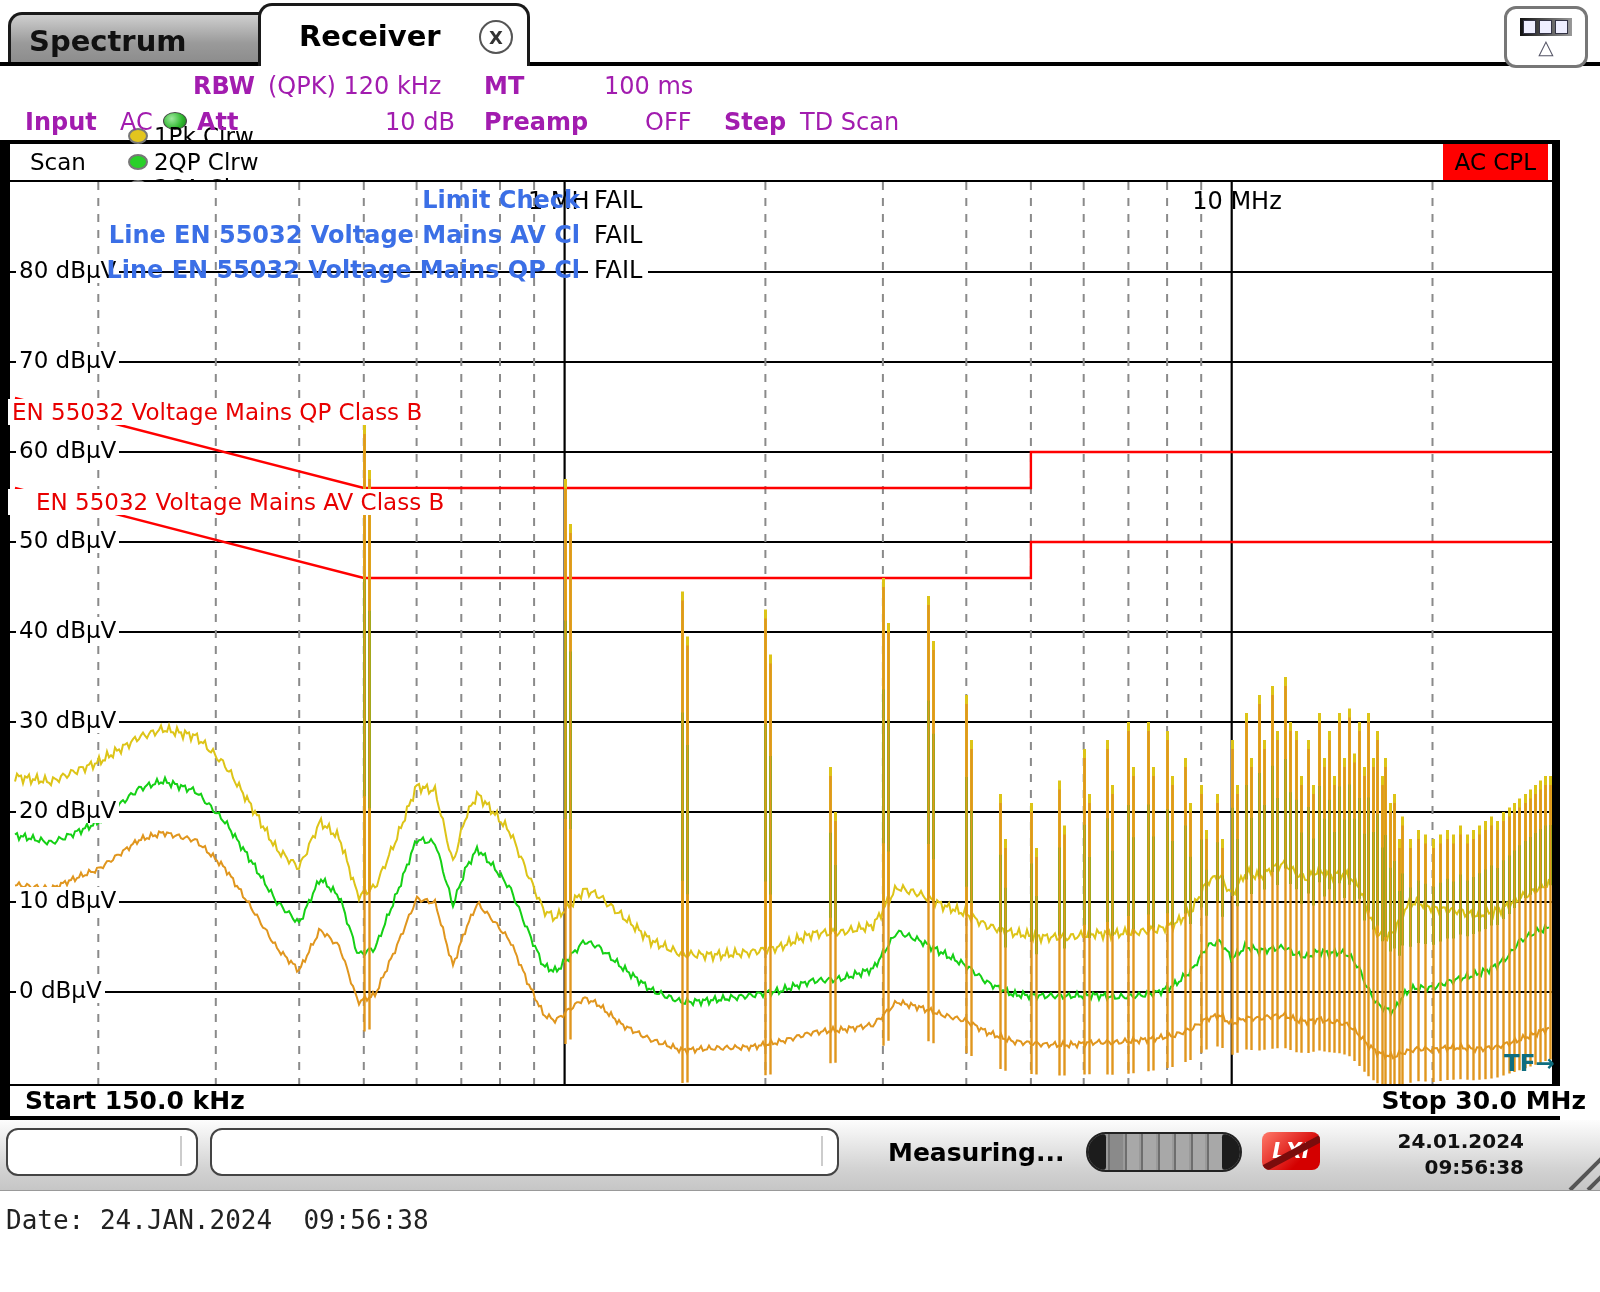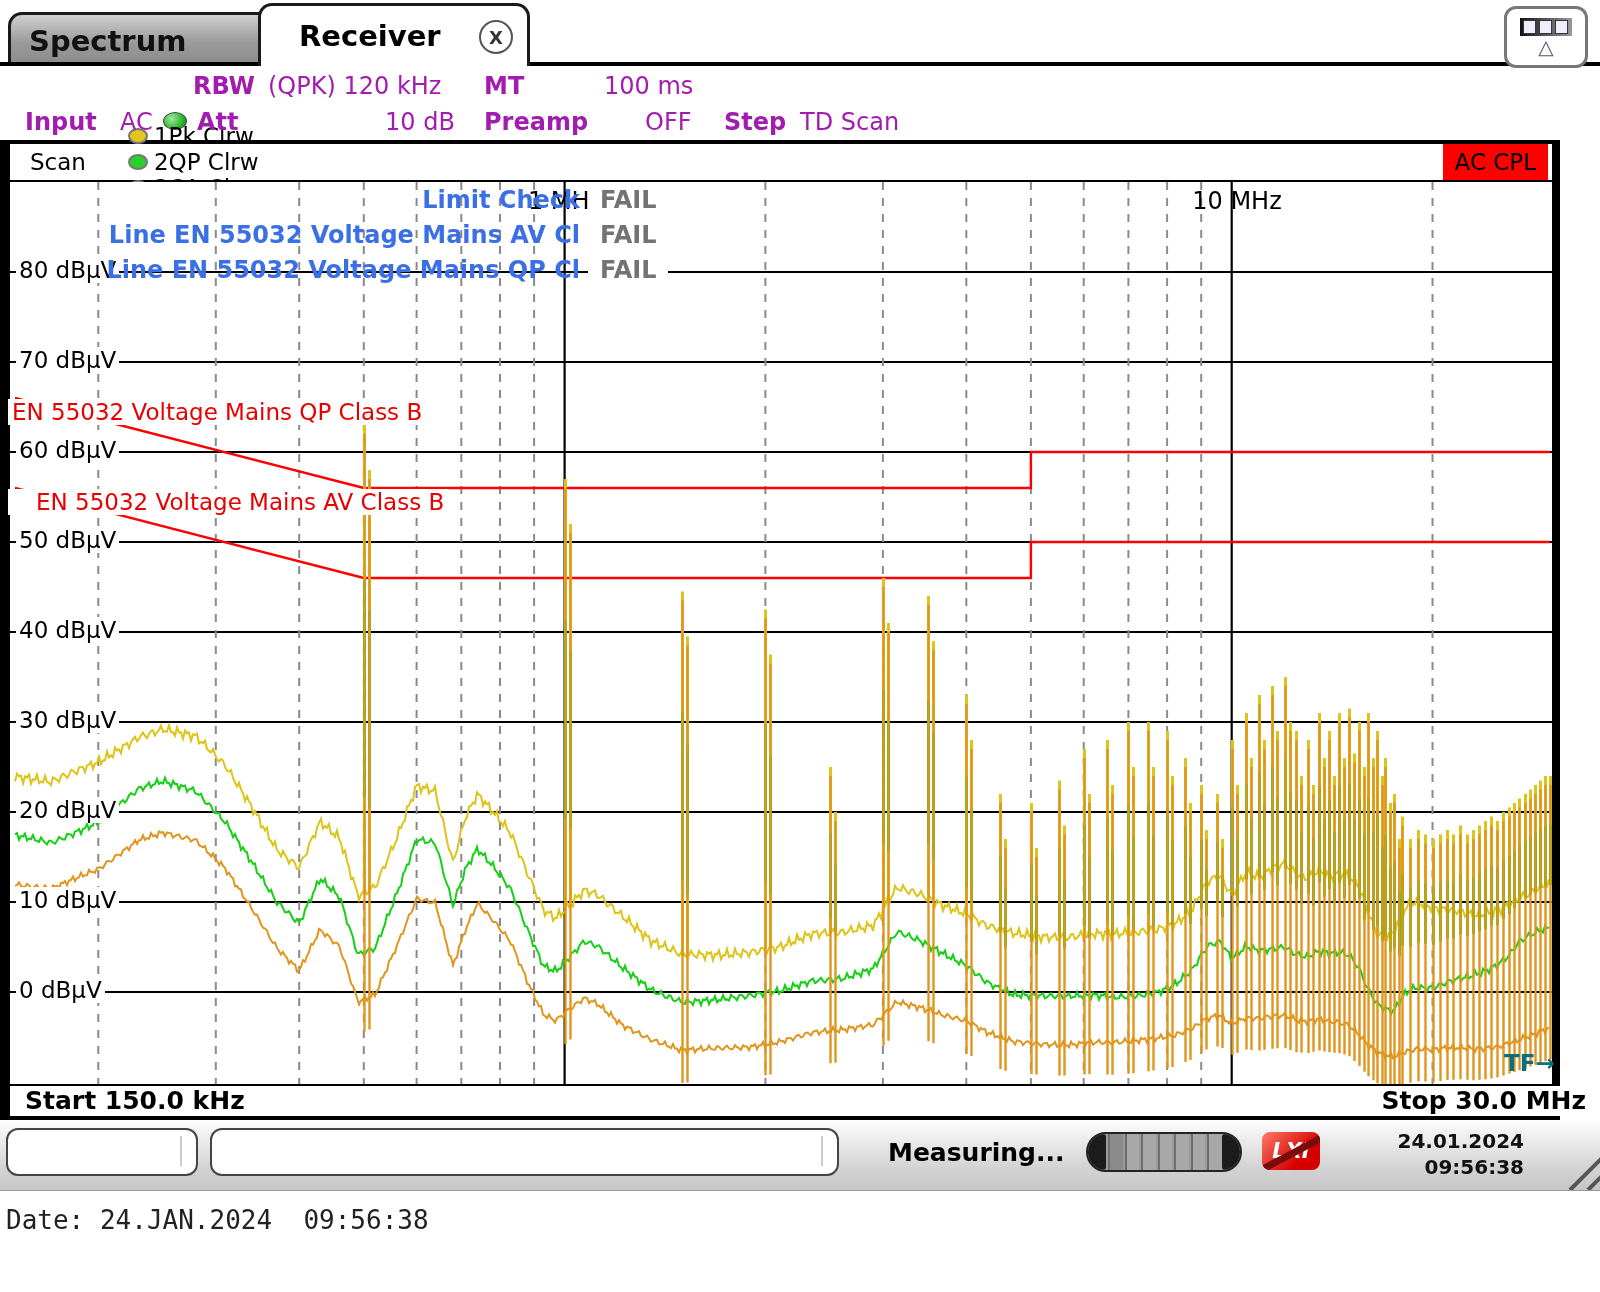--- a/index.html
+++ b/index.html
@@ -32,21 +32,21 @@
   .leg-dot{width:20px;height:16px;border-radius:50%;border:2px solid #777;margin-right:6px;box-sizing:border-box;}
   .cpl-badge{position:absolute;right:4px;top:0;height:36px;background:#ff0000;color:#000;font-size:23px;display:flex;align-items:center;padding:0 12px;}
   .plot{left:10px;top:182px;width:1542px;height:902px;background:#fff;}
   .strip{left:10px;top:1086px;width:1542px;height:30px;background:#fff;font-size:25px;font-weight:bold;padding-left:48px;}
   .strip .start{position:absolute;left:15px;top:0px;}
   .strip .stop{position:absolute;right:14px;top:0px;}
   
   .ylab{position:absolute;font-size:23px;color:#000;background:#fff;padding:0 3px;z-index:4;white-space:nowrap;}
   .limlab{position:absolute;font-size:23px;color:#e80000;background:#fff;padding:0 4px;z-index:4;white-space:nowrap;}
   .bluerow{position:absolute;font-size:24px;font-weight:bold;color:#3b6fe6;z-index:5;white-space:nowrap;width:505px;overflow:hidden;text-align:right;}
-  .fail{position:absolute;font-size:24px;font-weight:bold;color:#737373;background:#fff;z-index:6;padding:0 12px;}
+  .fail{position:absolute;font-size:24px;font-weight:normal;color:#000000;background:#fff;z-index:6;padding:0 6px;}
   .freqlab{position:absolute;font-size:24px;color:#000;z-index:3;width:110px;text-align:center;}
   .tf{position:absolute;font-size:23px;font-weight:bold;color:#0e6e80;z-index:4;}
   
   .statusbar{left:0;top:1120px;width:1600px;height:70px;background:linear-gradient(#fdfdfd,#d2d2d2 70%,#c6c6c6);border-bottom:1px solid #999;padding-left:20px;}
   .softbox{position:absolute;background:#fff;border:2px solid #444;border-radius:12px;height:44px;top:8px;}
   .softbox .cursor{position:absolute;right:14px;top:6px;width:2px;height:30px;background:#ccc;}
   .measuring{position:absolute;left:888px;top:18px;font-size:25px;font-weight:bold;color:#000;}
   .progress{position:absolute;left:1086px;top:12px;width:156px;height:40px;border-radius:20px;background:#9a9a9a;border:2px solid #222;display:flex;overflow:hidden;box-sizing:border-box;}
   .pcapL{width:20px;background:#1c1c1c;border-radius:18px 4px 4px 18px;}
   .pcapR{width:20px;background:#1c1c1c;border-radius:4px 18px 18px 4px;margin-left:auto;}

